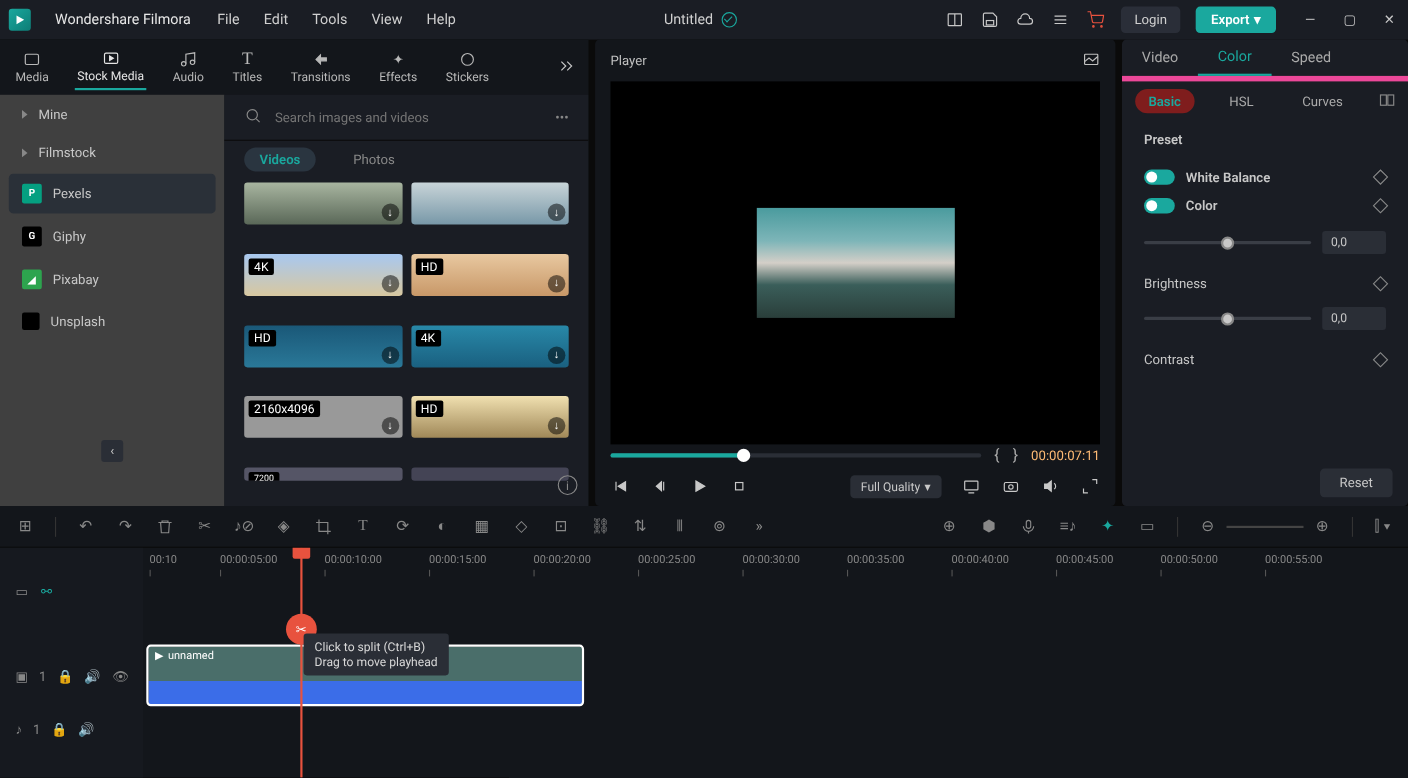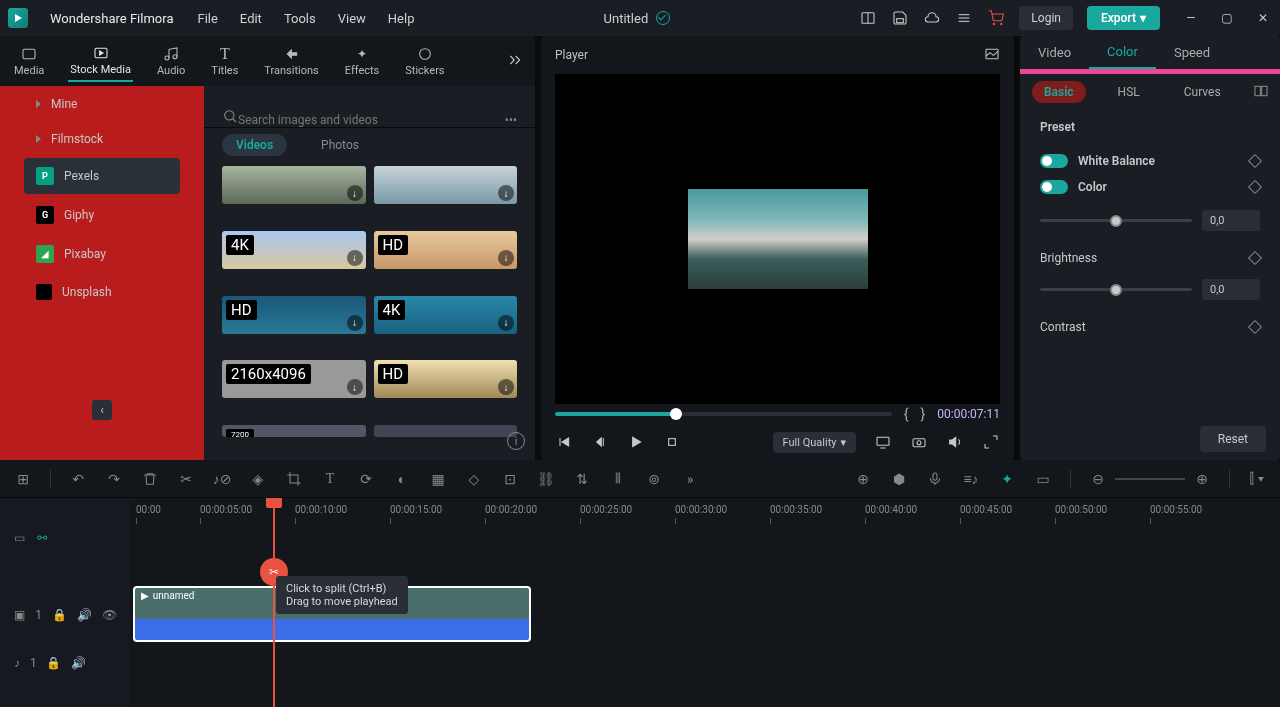--- a/index.html
+++ b/index.html
@@ -21,53 +21,53 @@
 .win-btns{display:flex;gap:18px;margin-left:8px}
 .main-area{display:flex;height:424px}
 .left-panel{width:535px;background:#13161b;display:flex;flex-direction:column}
 .tabs-row{height:50px;display:flex;align-items:center;padding:0 12px;gap:22px}
 .tab{display:flex;flex-direction:column;align-items:center;gap:2px;cursor:pointer;color:#b8b8b8;padding:4px 2px}
 .tab.active{color:#e5e5e5;border-bottom:2px solid #1aa89e}
 .tab-icon{width:20px;height:16px;display:flex;align-items:center;justify-content:center}
 .tab-label{font-size:11px}
 .expand-arrows{margin-left:auto;cursor:pointer}
 .left-body{display:flex;flex:1;overflow:hidden}
-.sidebar{width:204px;background:#b91c1c;padding:2px 24px}
+.sidebar{width:204px;background:#404040;padding:2px 8px}
 .sb-item{display:flex;align-items:center;gap:10px;padding:9px 12px;border-radius:4px;cursor:pointer;color:#c8c8c8;margin-bottom:3px}
 .sb-item.active{background:#2a3038}
 .sb-icon{width:18px;height:18px;display:flex;align-items:center;justify-content:center}
 .sb-tri{width:0;height:0;border-left:5px solid #888;border-top:4px solid transparent;border-bottom:4px solid transparent}
 .px{background:#05a081;color:#fff;font-size:9px;font-weight:700;padding:2px 3px;border-radius:2px}
 .gp{background:#000;color:#fff;font-size:9px;font-weight:700;padding:2px 3px;border-radius:2px}
 .pb{background:#2da44e;color:#fff;font-size:9px;font-weight:700;padding:2px 3px;border-radius:2px}
 .us{width:16px;height:16px;background:#000;border-radius:2px}
 .collapse-btn{width:20px;height:20px;background:#2a2e36;border-radius:3px;margin:8px auto;display:flex;align-items:center;justify-content:center;cursor:pointer}
 .content-area{flex:1;background:#1a1d24;display:flex;flex-direction:column;padding:0}
-.search-row{height:42px;display:flex;align-items:flex-end;padding:0 18px;border-bottom:1px solid #0a0a0a}
+.search-row{height:42px;display:flex;align-items:center;padding:0 18px;gap:12px;border-bottom:1px solid #0a0a0a}
 .search-icon{color:#888}
 .search-input{flex:1;background:transparent;border:none;color:#888;outline:none;font-size:12px}
 .dots-menu{cursor:pointer;color:#888}
 .filter-row{height:34px;display:flex;align-items:center;padding:0 18px;gap:20px}
 .filter-btn{padding:4px 14px;border-radius:12px;cursor:pointer;color:#888;font-size:12px}
 .filter-btn.active{background:#2a3540;color:#1aa89e;font-weight:600}
 .thumbs{flex:1;padding:4px 18px;display:grid;grid-template-columns:1fr 1fr;gap:8px;overflow-y:auto;position:relative}
 .thumb{height:38px;background:#333;border-radius:3px;position:relative;overflow:hidden}
-.thumb-badge{position:absolute;top:4px;left:4px;background:#000;color:#fff;font-size:15px;padding:1px 5px;border-radius:2px}
+.thumb-badge{position:absolute;top:4px;left:4px;background:#000;color:#fff;font-size:11px;padding:1px 5px;border-radius:2px}
 .thumb-dl{position:absolute;bottom:3px;right:3px;width:16px;height:16px;background:rgba(0,0,0,.5);border-radius:50%;display:flex;align-items:center;justify-content:center;color:#fff;font-size:10px}
 .info-i{position:absolute;bottom:10px;right:10px;width:18px;height:18px;border:1.5px solid #888;border-radius:50%;display:flex;align-items:center;justify-content:center;color:#888;font-size:11px;cursor:pointer}
 .player-panel{flex:1;background:#13161b;margin:0 6px;border-radius:4px;display:flex;flex-direction:column}
 .player-hdr{height:38px;display:flex;align-items:center;padding:0 14px;justify-content:space-between;color:#c0c0c0}
 .player-view{flex:1;background:#000;display:flex;align-items:center;justify-content:center;margin:0 14px}
 .preview-img{width:180px;height:100px;background:linear-gradient(180deg,#4a9b9e 0%,#7db5b8 30%,#d4cfc8 50%,#3a5e5a 70%,#2a3e3a 100%);position:relative}
 .player-seek{height:20px;padding:0 14px;display:flex;align-items:center;gap:12px}
 .seek-bar{flex:1;height:4px;background:#2a2e36;border-radius:2px;position:relative}
 .seek-fill{position:absolute;left:0;top:0;height:100%;width:36%;background:#1aa89e;border-radius:2px}
 .seek-thumb{position:absolute;left:36%;top:50%;transform:translate(-50%,-50%);width:12px;height:12px;background:#fff;border-radius:50%}
 .brace{color:#aaa;font-size:14px}
-.timecode{color:#c4b5fd;font-size:12px;margin-left:auto}
+.timecode{color:#fdba74;font-size:12px;margin-left:auto}
 .player-ctrls{height:36px;display:flex;align-items:center;padding:0 14px;gap:18px}
 .pc-icon{color:#c8c8c8;cursor:pointer;display:flex;align-items:center;justify-content:center;width:18px;height:18px}
 .quality-sel{margin-left:auto;background:#2a2e36;padding:4px 10px;border-radius:4px;color:#c8c8c8;font-size:11px;cursor:pointer;display:flex;align-items:center;gap:4px}
 .right-panel{width:260px;background:#1a1d24;border-radius:4px;display:flex;flex-direction:column}
 .rp-tabs{height:38px;display:flex;align-items:center;border-bottom:5px solid #ec4899}
 .rp-tab{padding:0 18px;height:100%;display:flex;align-items:center;cursor:pointer;color:#aaa;font-size:13px}
 .rp-tab.active{color:#1aa89e;border-bottom:2px solid #1aa89e}
 .rp-sub{height:36px;display:flex;align-items:center;padding:0 12px;gap:20px}
 .rp-sub-item{cursor:pointer;color:#aaa;padding:4px 12px;border-radius:12px;font-size:12px}
 .rp-sub-item.active{background:#7f1d1d;color:#1aa89e;font-weight:600}
@@ -520,21 +520,21 @@
       </div>
       <div class="tl-track-hdr" style="height:42px">
         <span>♪</span>
           <span>1</span>
         <span>🔒</span>
         <span>🔊</span>
       </div>
     </div>
     <div class="tl-right">
       <div class="ruler">
-        <span class="ruler-mark" style="left:6px">00:00</span>
+        <span class="ruler-mark" style="left:6px">00:10</span>
         <span class="ruler-mark" style="left:70px">00:00:05:00</span>
         <span class="ruler-mark" style="left:165px">00:00:10:00</span>
         <span class="ruler-mark" style="left:260px">00:00:15:00</span>
         <span class="ruler-mark" style="left:355px">00:00:20:00</span>
         <span class="ruler-mark" style="left:450px">00:00:25:00</span>
         <span class="ruler-mark" style="left:545px">00:00:30:00</span>
         <span class="ruler-mark" style="left:640px">00:00:35:00</span>
         <span class="ruler-mark" style="left:735px">00:00:40:00</span>
         <span class="ruler-mark" style="left:830px">00:00:45:00</span>
         <span class="ruler-mark" style="left:925px">00:00:50:00</span>

